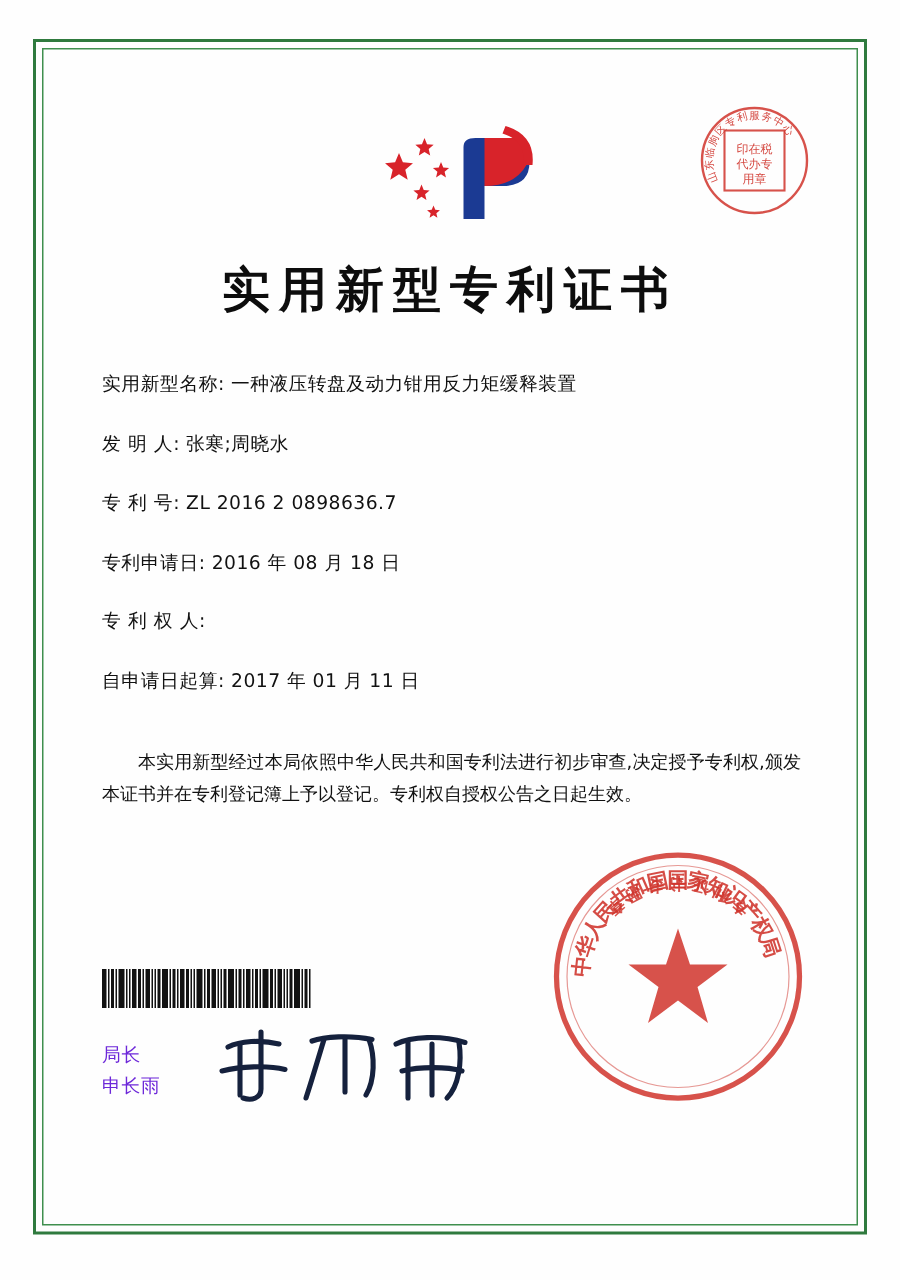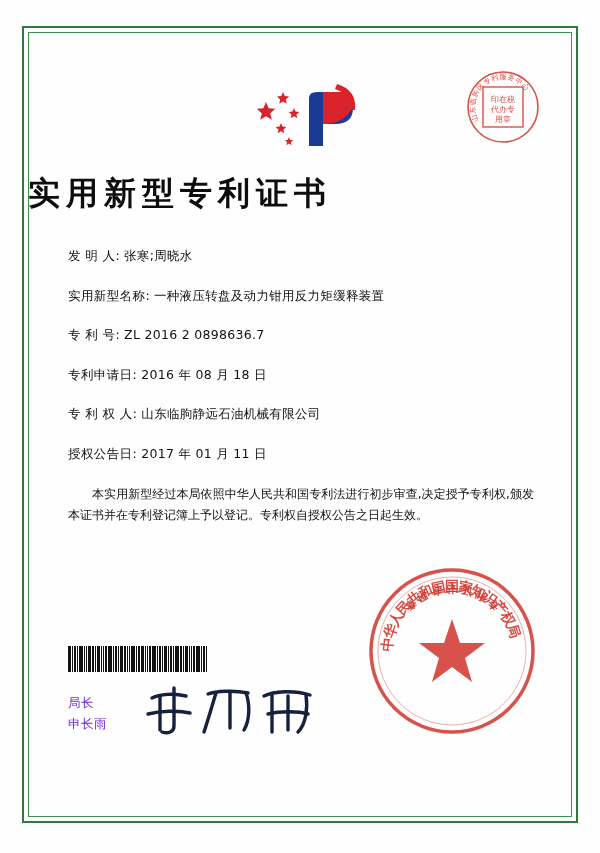--- a/index.html
+++ b/index.html
@@ -74,21 +74,21 @@
     top: 38px;
     width: 74px;
     height: 74px;
   }
   
   .title {
     position: absolute;
     left: 0;
     right: 0;
     top: 140px;
-    text-align: left;
+    text-align: center;
     font-size: 32px;
     font-weight: bold;
     letter-spacing: 6px;
     color: #0d0d0d;
     font-family: Liberation Serif, serif;
   }
   
   .fields {
     position: absolute;
     left: 40px;
@@ -109,21 +109,21 @@
   }
   .field .val {
     margin-left: 4px;
     letter-spacing: 0.3px;
   }
   
   .paras {
     position: absolute;
     left: 40px;
     right: 38px;
-    top: 452px;
+    top: 466px;
     font-size: 12px;
     line-height: 21px;
     color: #111;
     text-align: justify;
   }
   .paras p {
     margin: 0 0 2px 0;
     text-indent: 24px;
   }
   
@@ -236,41 +236,40 @@
           <text transform="rotate(32 37 37)" x="37" y="9" text-anchor="middle">中</text>
           <text transform="rotate(48 37 37)" x="37" y="9" text-anchor="middle">心</text>
         </g>
       </svg>
     </div>
 
     <div class="title">实用新型专利证书</div>
 
     <div class="fields">
       <div class="field">
+        <span class="lbl">实用新型名称:</span>
+        <span class="val">一种液压转盘及动力钳用反力矩缓释装置</span>
+      </div>
+      <div class="field">
         <span class="lbl">发  明  人:</span>
         <span class="val">张寒;周晓水</span>
       </div>
       <div class="field">
-        <span class="lbl">实用新型名称:</span>
-        <span class="val">一种液压转盘及动力钳用反力矩缓释装置</span>
-      </div>
-      <div class="field">
         <span class="lbl">专  利  号:</span>
         <span class="val">ZL 2016 2 0898636.7</span>
       </div>
       <div class="field">
         <span class="lbl">专利申请日:</span>
         <span class="val">2016 年 08 月 18 日</span>
       </div>
       <div class="field">
         <span class="lbl">专 利 权 人:</span>
-        <span class="val">山东临朐静远石油机械有限公司</span>
-      </div>
-      <div class="field">
-        <span class="lbl">授权公告日:</span>
+      </div>
+      <div class="field">
+        <span class="lbl">自申请日起算:</span>
         <span class="val">2017 年 01 月 11 日</span>
       </div>
     </div>
 
     <div class="paras">
       <p>本实用新型经过本局依照中华人民共和国专利法进行初步审查,决定授予专利权,颁发本证书并在专利登记簿上予以登记。专利权自授权公告之日起生效。</p>
     </div>
 
     <div class="barcode">
       <i style="width:3px"></i>

